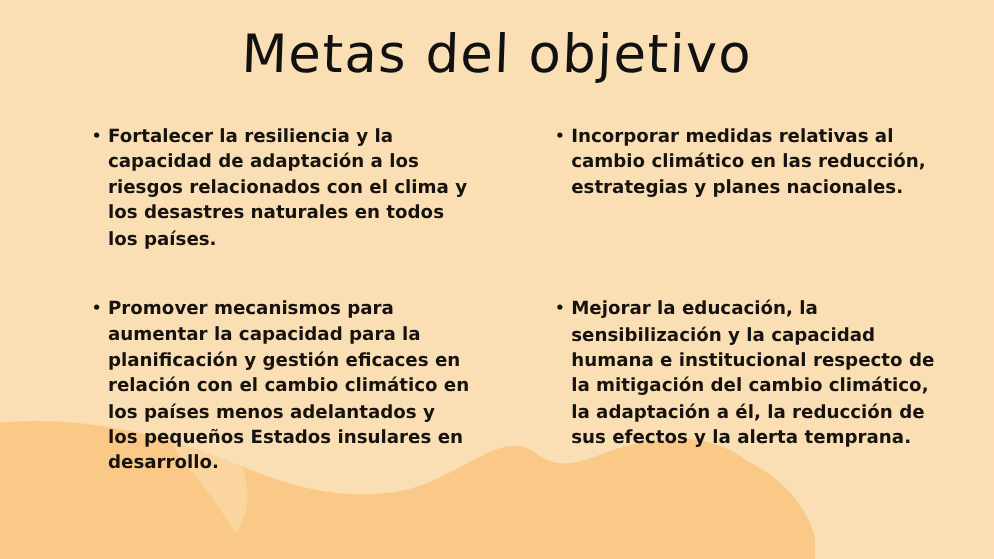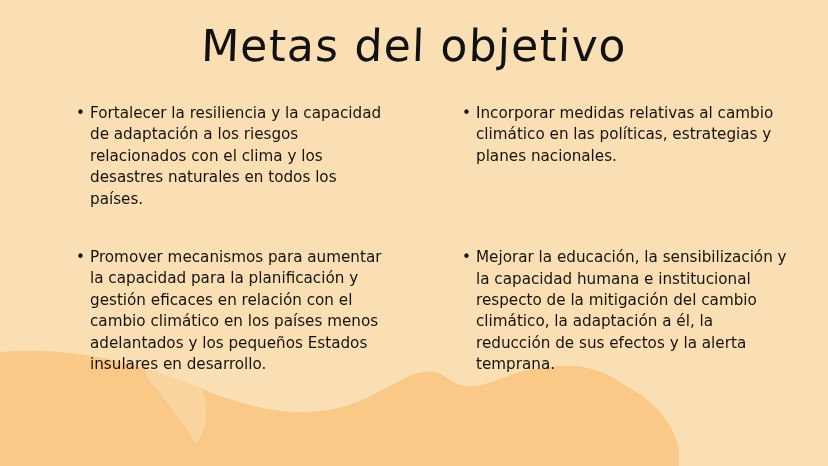--- a/index.html
+++ b/index.html
@@ -76,20 +76,21 @@
   .bullet-dot {
     flex: 0 0 auto;
     width: 14px;
     font-size: 15.2px;
     line-height: 21.4px;
     color: #15120f;
   }
 
   .bullet-text {
     flex: 1 1 auto;
+    font-weight: bold;
   }
 
   
   .column.left  .bullet-item + .bullet-item { margin-top: 37px; }
   .column.right .bullet-item + .bullet-item { margin-top: 80px; }
 </style>
 </head>
 <body>
 
 <svg id="slide-bg" viewBox="0 0 828 466" preserveAspectRatio="none">
@@ -131,21 +132,21 @@
         <span class="bullet-dot">•</span>
         <span class="bullet-text">Promover mecanismos para aumentar la capacidad para la planificación y gestión eficaces en relación con el cambio climático en los países menos adelantados y los pequeños Estados insulares en desarrollo.</span>
       </div>
 
     </div>
 
     <div class="column right">
 
       <div class="bullet-item">
         <span class="bullet-dot">•</span>
-        <span class="bullet-text">Incorporar medidas relativas al cambio climático en las políticas, estrategias y planes nacionales.</span>
+        <span class="bullet-text">Incorporar medidas relativas al cambio climático en las reducción, estrategias y planes nacionales.</span>
       </div>
 
       <div class="bullet-item">
         <span class="bullet-dot">•</span>
         <span class="bullet-text">Mejorar la educación, la sensibilización y la capacidad humana e institucional respecto de la mitigación del cambio climático, la adaptación a él, la reducción de sus efectos y la alerta temprana.</span>
       </div>
 
     </div>
 
   </div>

